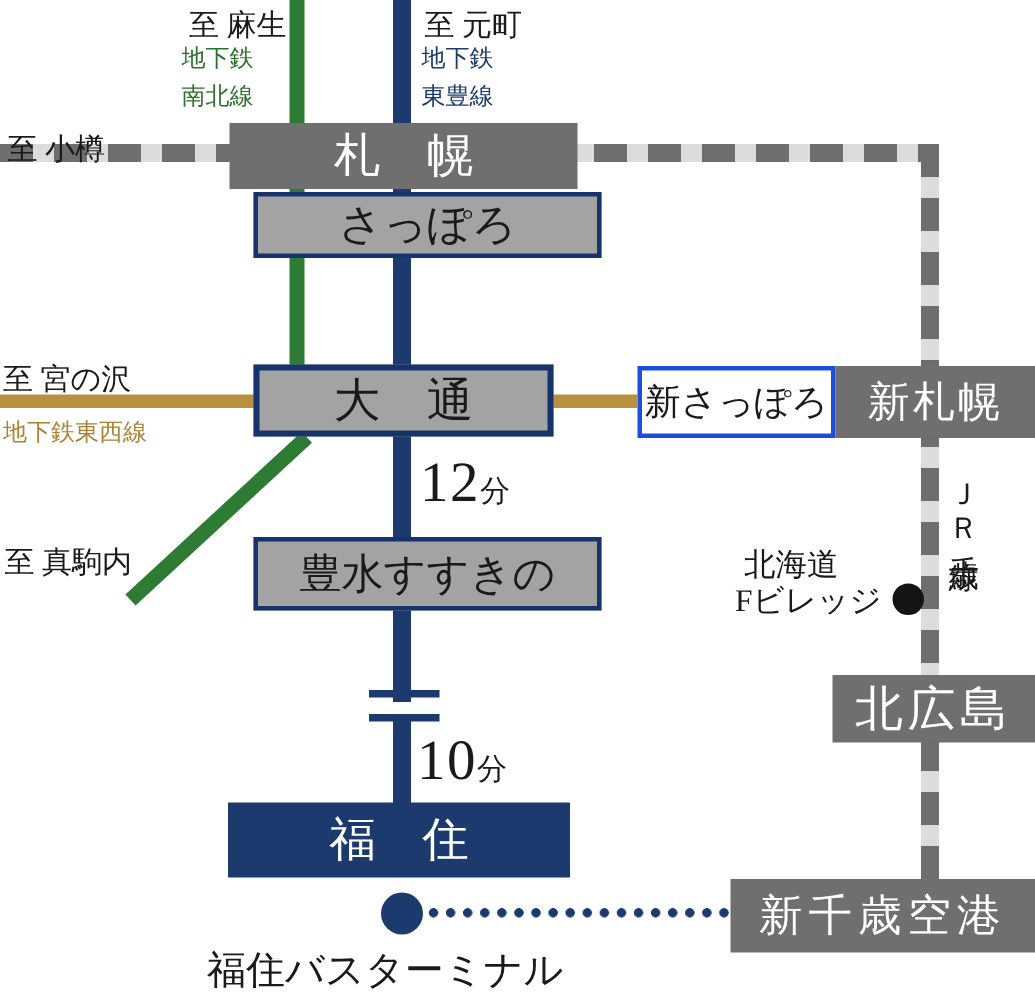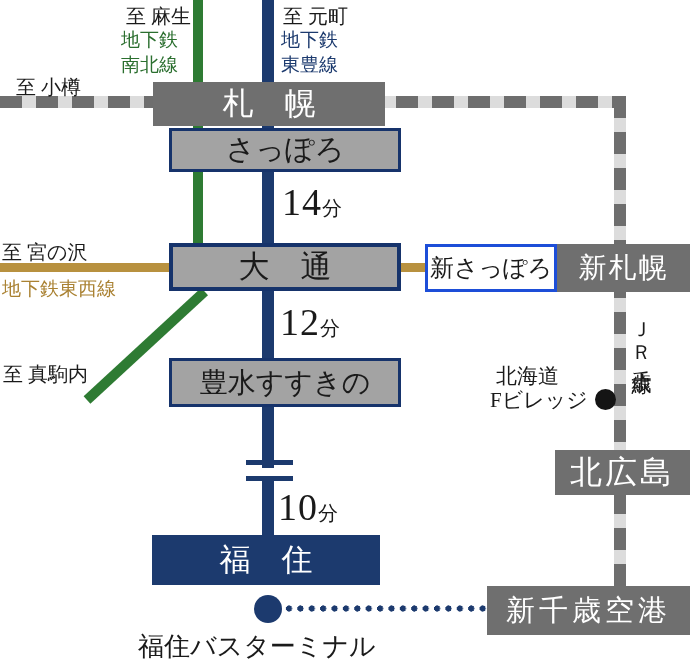--- a/index.html
+++ b/index.html
@@ -24,21 +24,21 @@
     position:absolute;z-index:2;display:flex;align-items:center;justify-content:center;
     box-sizing:border-box;white-space:nowrap;
   }
   .box-gray{background:#6f6f6f;color:#ffffff;}
   .box-navyfill{background:#1c3a6e;color:#ffffff;}
   .box-white-navy{background:#a3a3a3;border:3px solid #16336b;color:#1a1a1a;margin-left:16px;}
   .box-white-gold{background:#ffffff;border:3px solid #1d4ed8;color:#1a1a1a;}
   
   .lbl{position:absolute;z-index:2;white-space:nowrap;}
   .sz20{font-size:20px;}
-  .sz21{font-size:19px;line-height:25px;}
+  .sz21{font-size:16px;line-height:25px;}
   .green-t{color:#2b6f2f;}
   .navy-t{color:#1c3a6e;}
   .gold-t{color:#aa8233;}
   .dur{position:absolute;z-index:2;white-space:nowrap;}
   .dur .num{font-size:38px;letter-spacing:1px;}
   .dur .unit{font-size:20px;}
   .vert-text{
     writing-mode:vertical-rl;text-orientation:upright;
     font-size:20px;letter-spacing:3px;
   }
@@ -76,44 +76,41 @@
     <div>地下鉄</div>
     <div>南北線</div>
   </div>
 
   <div class="lbl sz20" style="left:283px;top:3px;">至 元町</div>
   <div class="lbl sz21 navy-t" style="left:281px;top:27px;">
     <div>地下鉄</div>
     <div>東豊線</div>
   </div>
 
-  <div class="lbl sz20" style="left:5px;top:74px;margin-left:11px;">至 小樽</div>
+  <div class="lbl sz20" style="left:5px;top:86px;">至 小樽</div>
 
   <div class="lbl sz20" style="left:2px;top:239px;">至 宮の沢</div>
   <div class="lbl sz21 gold-t" style="left:2px;top:276px;">地下鉄東西線</div>
 
   <div class="lbl sz20" style="left:3px;top:361px;">至 真駒内</div>
 
   <div class="lbl vert-text" style="left:629px;top:308px;">ＪＲ千歳線</div>
 
-  <div class="dur" style="left:282px;top:180px;">
-    <span class="num">14</span><span class="unit">分</span>
-  </div>
   <div class="dur" style="left:280px;top:300px;">
     <span class="num">12</span><span class="unit">分</span>
   </div>
   <div class="dur" style="left:278px;top:485px;">
     <span class="num">10</span><span class="unit">分</span>
   </div>
 
   <div class="box box-gray" style="left:153px;top:82px;width:232px;height:44px;font-size:31px;">札　幌</div>
 
   <div class="box box-white-navy" style="left:153px;top:128px;width:232px;height:44px;font-size:29px;">さっぽろ</div>
 
-  <div class="box box-white-navy" style="left:153px;top:243px;width:232px;height:48px;font-size:31px;border-width:4px;">大　通</div>
+  <div class="box box-white-navy" style="left:153px;top:243px;width:200px;height:48px;font-size:31px;border-width:4px;">大　通</div>
 
   <div class="box box-white-gold" style="left:425px;top:244px;width:132px;height:48px;font-size:24px;">新さっぽろ</div>
 
   <div class="box box-gray" style="left:557px;top:244px;width:133px;height:48px;font-size:28px;letter-spacing:2px;">新札幌</div>
 
   <div class="box box-white-navy" style="left:153px;top:358px;width:232px;height:49px;font-size:28px;">豊水すすきの</div>
 
   <div class="box box-gray" style="left:555px;top:450px;width:135px;height:45px;font-size:32px;letter-spacing:3px;">北広島</div>
 
   <div class="box box-navyfill" style="left:152px;top:535px;width:228px;height:50px;font-size:31px;">福　住</div>

